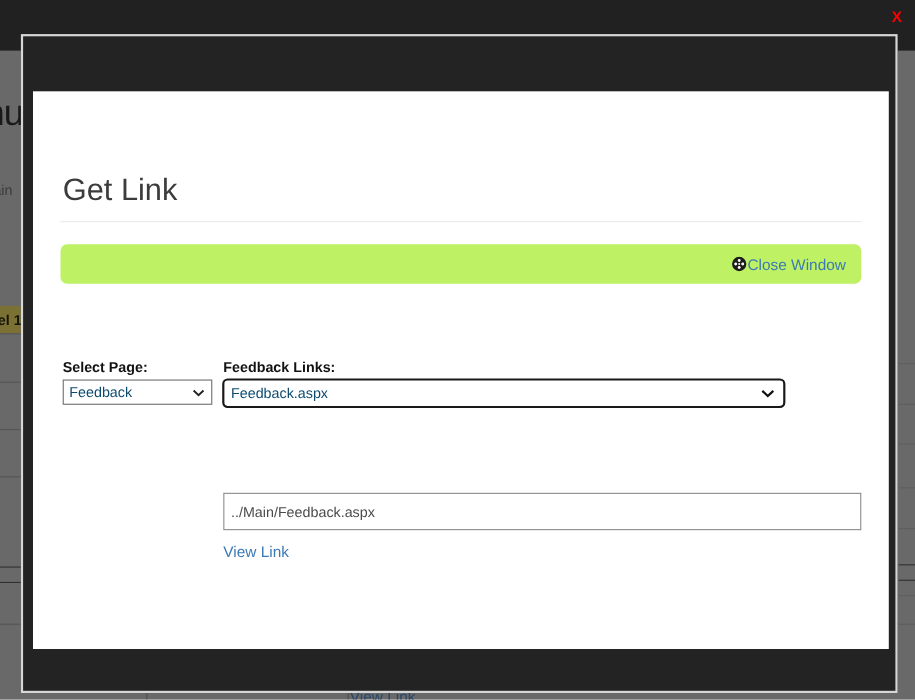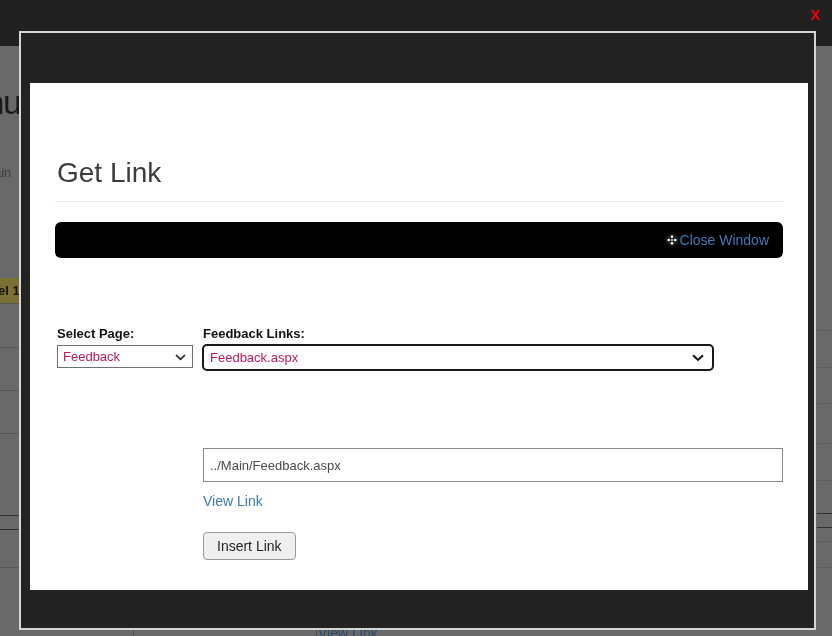--- a/index.html
+++ b/index.html
@@ -50,34 +50,34 @@
     position:absolute; left:30px; top:83px; width:778px; height:507px; z-index:6;
     background:#ffffff;
   }
   .dlg-title {
     position:absolute; left:27px; top:70px;
     font-size:28px; line-height:40px; color:#3c3c3c; white-space:nowrap;
   }
   .title-rule { position:absolute; left:25px; right:25px; top:118px; border-top:1px solid #e9e9e9; }
   .close-bar {
     position:absolute; left:25px; right:25px; top:139px; height:36px;
-    background:#000000; border-radius:6px;
+    background:#bef264; border-radius:6px;
     display:flex; align-items:center; justify-content:flex-end; padding-right:14px;
   }
   .close-link {
     display:inline-flex; align-items:center; gap:1px;
     color:#3c7ab5; font-size:14px; text-decoration:none; cursor:pointer; white-space:nowrap;
   }
   .form-label { position:absolute; font-size:13px; font-weight:bold; color:#121212; white-space:nowrap; }
   .lbl-select-page   { left:27px;  top:243px; }
   .lbl-possible-links{ left:173px; top:243px; }
 
   .fake-select {
     position:absolute; background:#fff; display:flex; align-items:center;
-    justify-content:space-between; font-size:13px; color:#be185d; cursor:pointer;
+    justify-content:space-between; font-size:13px; color:#0c4a6e; cursor:pointer;
   }
   .sel-page  { left:27px;  top:262px; width:136px; height:23px; border:1px solid #6f6f6f; padding:0 6px 0 5px; }
   .sel-links { left:172px; top:261px; width:512px; height:27px; border:2px solid #191919; border-radius:5px; padding:0 8px 0 6px; }
   .fake-select .val { white-space:nowrap; overflow:hidden; }
   .chev { flex:0 0 auto; margin-left:6px; display:block; }
 
   .link-input {
     position:absolute; left:173px; top:365px; width:580px; height:26px;
     border:1px solid #8a8a8a; background:#fff; font-family:"Liberation Sans", sans-serif;
     font-size:13px; color:#4a4a4a; padding:16px 6px; border-radius:0;
@@ -165,15 +165,14 @@
       <svg width="12" height="8" viewBox="0 0 12 8">
           <polyline points="1,1.3 6,6 11,1.3" stroke="#111" stroke-width="2" fill="none"></polyline>
         </svg>
     </span>
   </div>
 
   <input class="link-input" type="text" value="../Main/Feedback.aspx" style="">
 
   <a class="view-link">View Link</a>
 
-  <button class="insert-btn">Insert Link</button>
 
 </div>
 
 </body></html>

